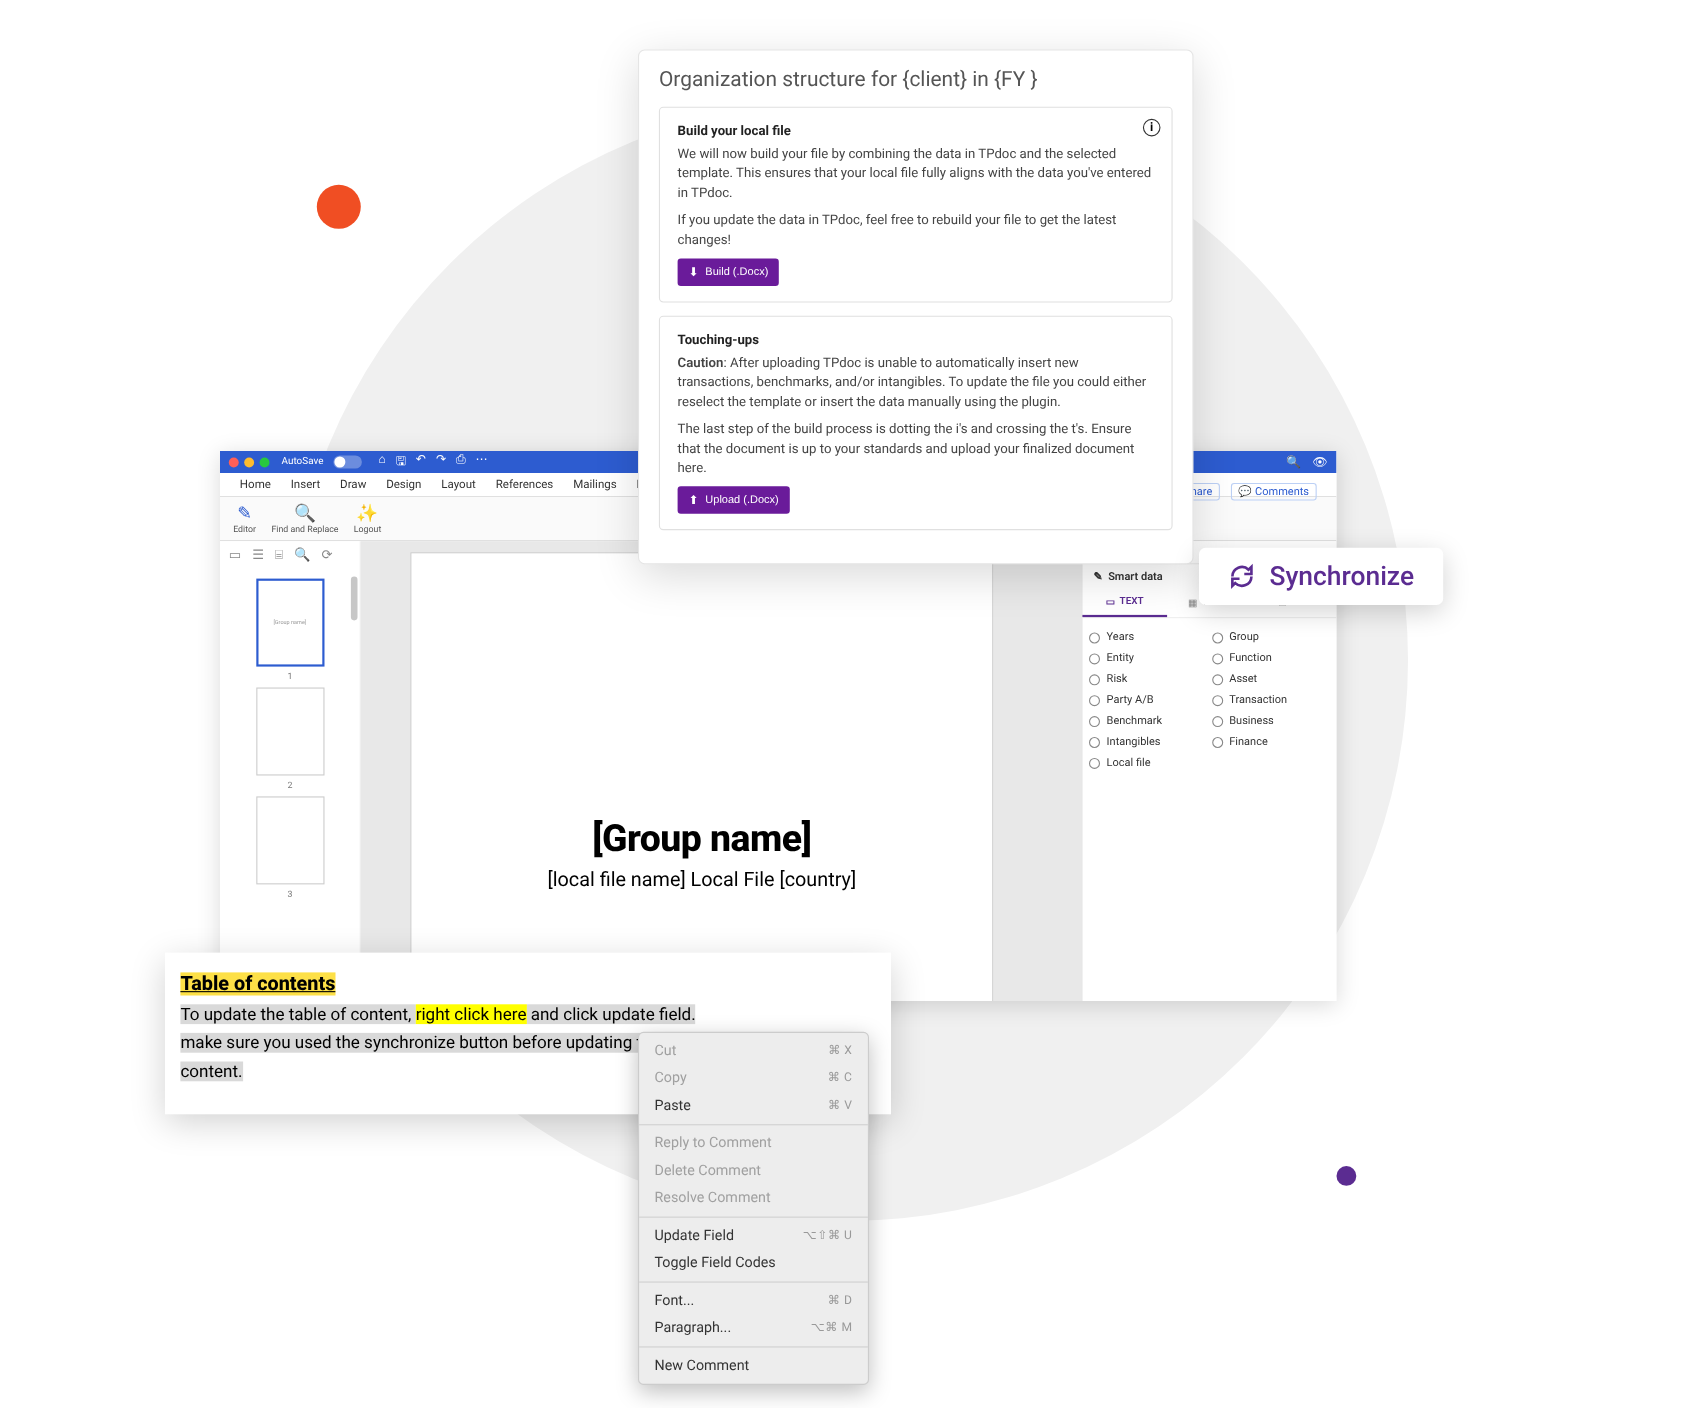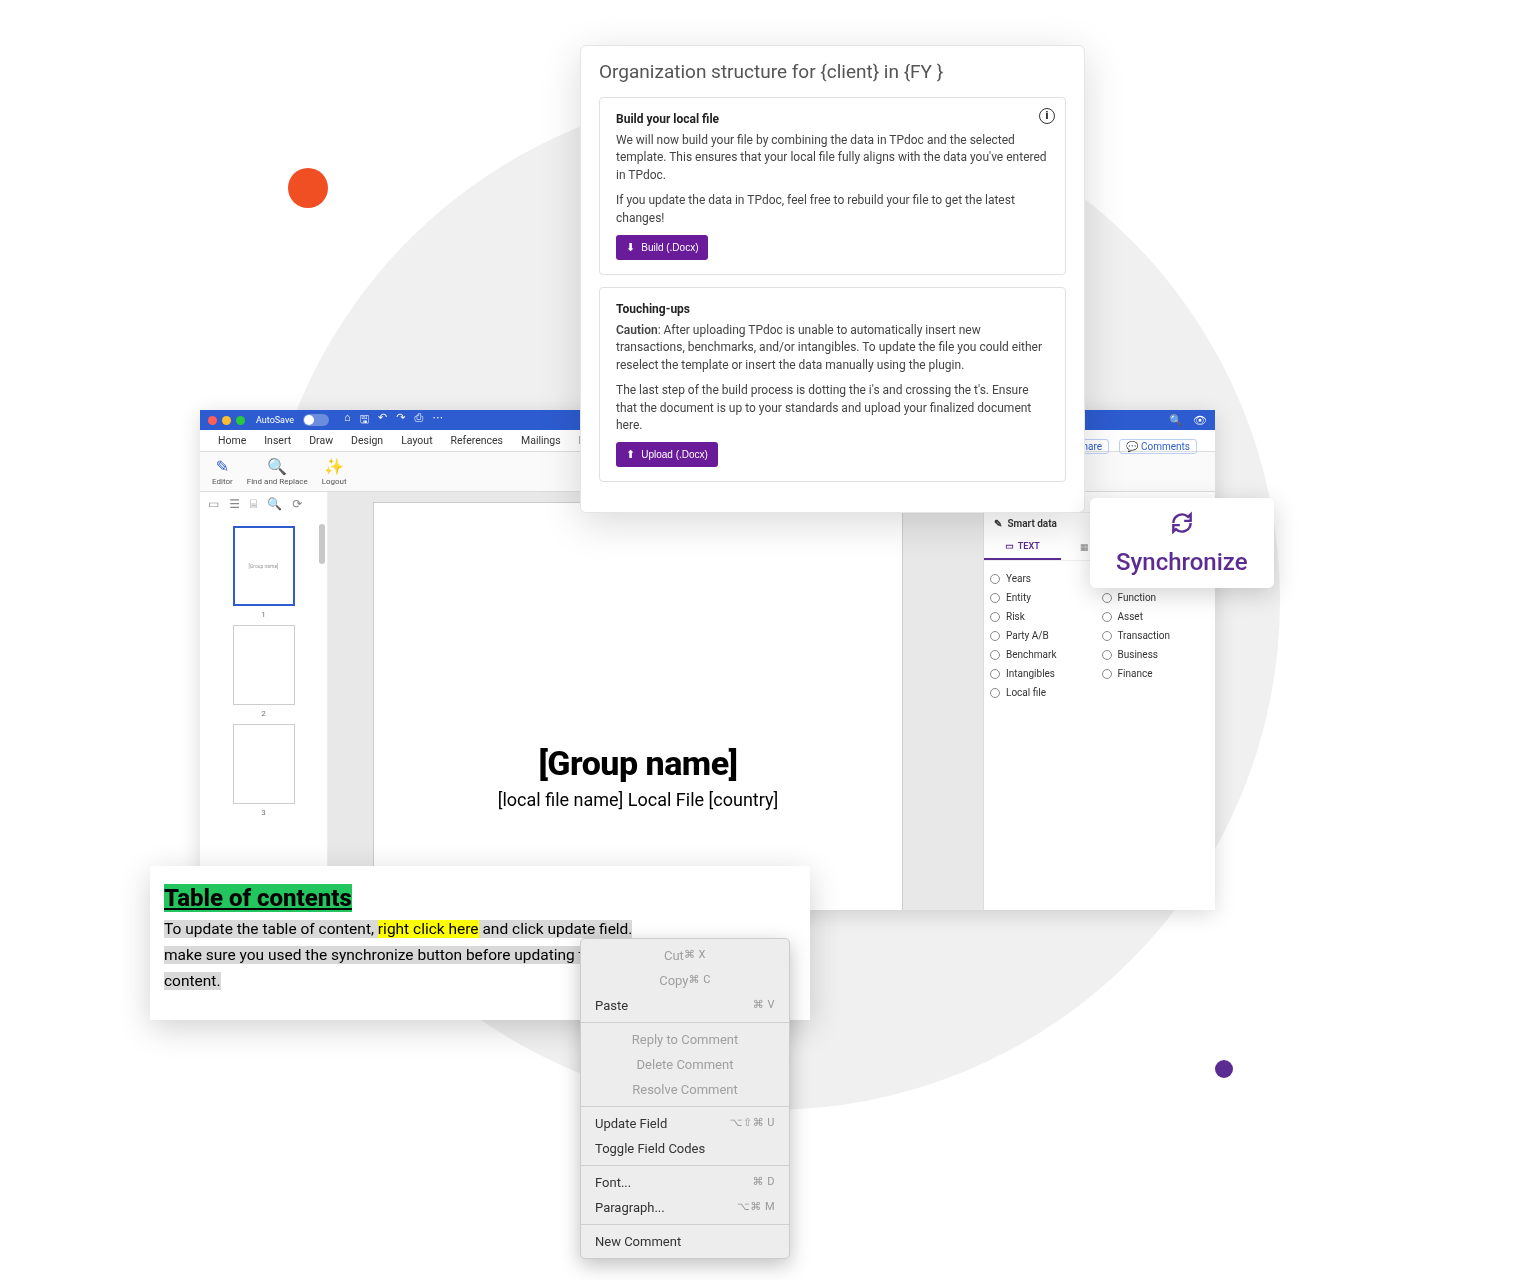--- a/index.html
+++ b/index.html
@@ -177,35 +177,35 @@
   
   .sync-pill {
     position: absolute;
     left: 1090px; top: 498px;
     background:#fff;
     padding: 12px 26px;
     border-radius:6px;
     box-shadow: 0 6px 24px rgba(0,0,0,0.18);
     display:flex; align-items:center; gap:12px;
     z-index:40;
-    font-size:24px; color:#5b2c91; font-weight:500;flex-direction:column;
+    font-size:24px; color:#5b2c91; font-weight:500;
   }
   .sync-icon { width:26px; height:26px; }
 
   
   .toc-card {
     position:absolute;
     left:150px; top:866px;
     width:660px;
     background:#fff;
     box-shadow: 0 8px 30px rgba(0,0,0,0.18);
     padding: 18px 14px 30px 14px;
     z-index:20;
   }
-  .toc-head { font-weight:800; font-size:24px; text-decoration: underline; background:#22c55e; display:inline;}
+  .toc-head { font-weight:800; font-size:18px; text-decoration: underline; background:#fde047; display:inline;}
   .toc-line { font-size:15.5px; margin-top:8px; }
   .toc-line span { background:#d9d9d9; }
   .hl { background:#ffff00 !important; }
 
   
   .ctx-menu {
     position:absolute;
     left:580px; top:938px;
     width:210px;
     background:#ededed;
@@ -214,21 +214,21 @@
     box-shadow: 0 6px 20px rgba(0,0,0,0.25);
     z-index:50;
     font-size:13px;
     padding:4px 0;
   }
   .ctx-item {
     padding:5px 14px;
     display:flex; justify-content:space-between;
     color:#333; cursor:pointer;
   }
-  .ctx-item.disabled { color:#a0a0a0; cursor:default;justify-content:center;}
+  .ctx-item.disabled { color:#a0a0a0; cursor:default;}
   .ctx-sep { height:1px; background:#d0d0d0; margin:4px 0;}
   .ctx-short { color:#999; font-size:11px; letter-spacing:0.5px;}
 </style>
 </head>
 <body>
 
 <div class="bg-circle"></div>
 <div class="dot-orange"></div>
 <div class="dot-purple"></div>
 

